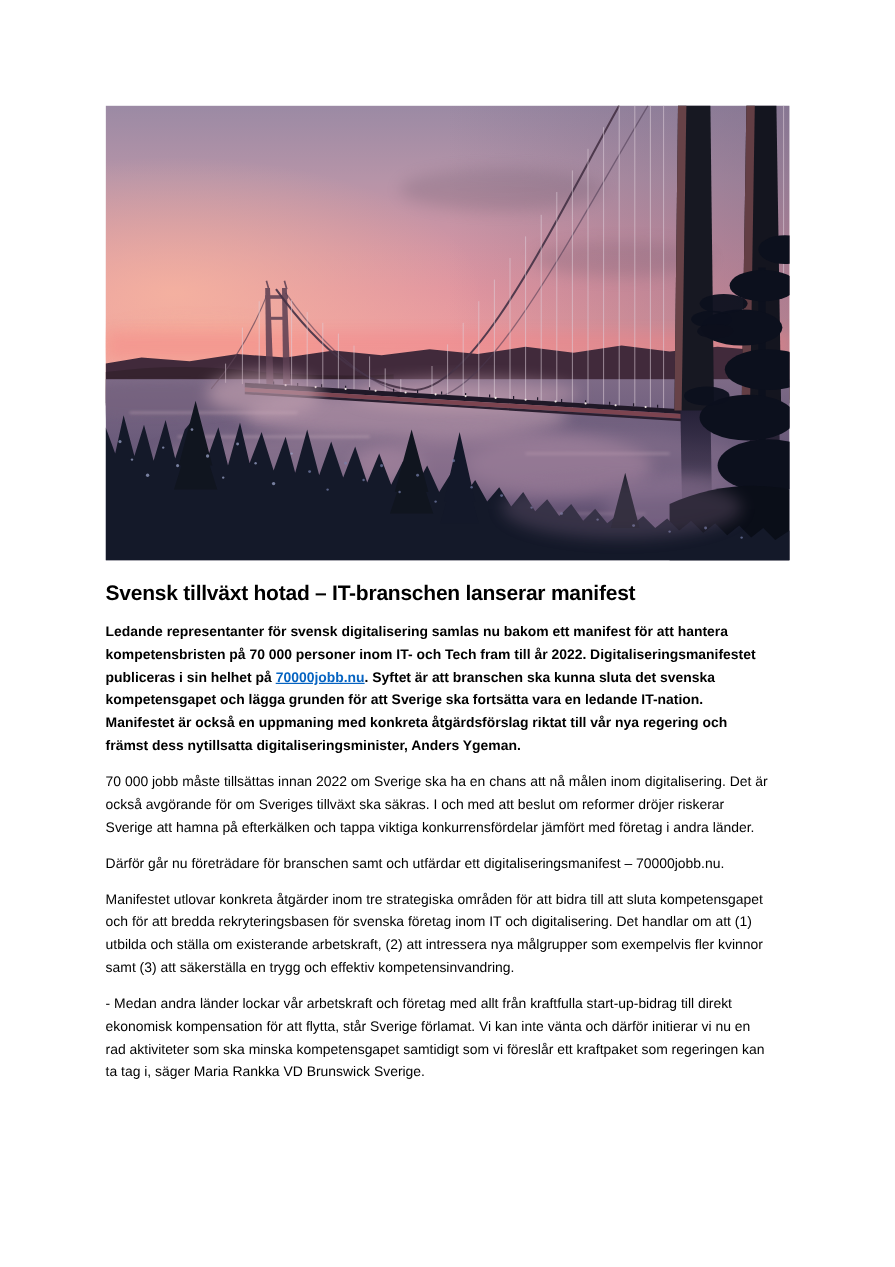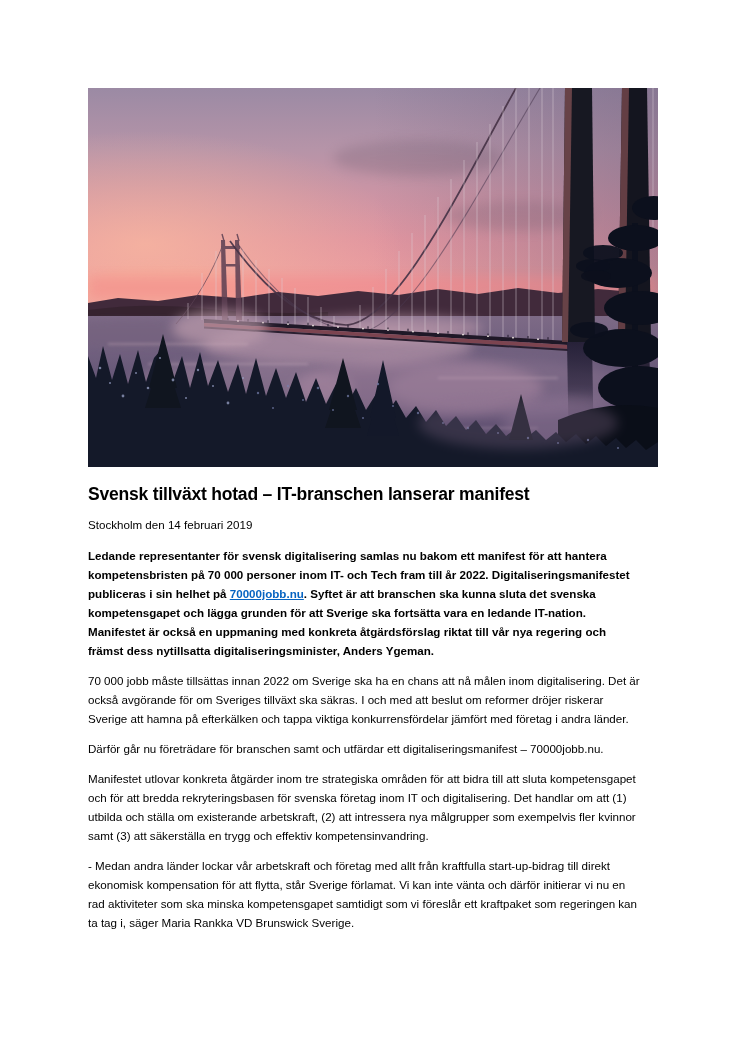--- a/index.html
+++ b/index.html
@@ -213,21 +213,20 @@
             <circle cx="500" cy="352" r="1.2"></circle>
             <circle cx="530" cy="360" r="1"></circle>
         </g>
         <ellipse cx="430" cy="335" rx="100" ry="26" fill="#8a6f8f" opacity="0.30" filter="url(#b6)"></ellipse>
       </g>
     </svg>
   </figure>
 
   <h1 class="headline">Svensk tillväxt hotad – IT-branschen lanserar manifest</h1>
 
-  <p class="dateline">Stockholm den 14 februari 2019</p>
 
   <p class="body lead"><span>Ledande representanter för svensk digitalisering samlas nu bakom ett manifest för att hantera kompetensbristen på 70 000 personer inom IT- och Tech fram till år 2022. Digitaliseringsmanifestet publiceras i sin helhet på </span><a class="doc-link">70000jobb.nu</a><span>. Syftet är att branschen ska kunna sluta det svenska kompetensgapet och lägga grunden för att Sverige ska fortsätta vara en ledande IT-nation. Manifestet är också en uppmaning med konkreta åtgärdsförslag riktat till vår nya regering och främst dess nytillsatta digitaliseringsminister, Anders Ygeman.</span></p>
 
   <p class="body">70 000 jobb måste tillsättas innan 2022 om Sverige ska ha en chans att nå målen inom digitalisering. Det är också avgörande för om Sveriges tillväxt ska säkras. I och med att beslut om reformer dröjer riskerar Sverige att hamna på efterkälken och tappa viktiga konkurrensfördelar jämfört med företag i andra länder.</p>
   <p class="body">Därför går nu företrädare för branschen samt och utfärdar ett digitaliseringsmanifest – 70000jobb.nu.</p>
   <p class="body">Manifestet utlovar konkreta åtgärder inom tre strategiska områden för att bidra till att sluta kompetensgapet och för att bredda rekryteringsbasen för svenska företag inom IT och digitalisering. Det handlar om att (1) utbilda och ställa om existerande arbetskraft, (2) att intressera nya målgrupper som exempelvis fler kvinnor samt (3) att säkerställa en trygg och effektiv kompetensinvandring.</p>
   <p class="body">- Medan andra länder lockar vår arbetskraft och företag med allt från kraftfulla start-up-bidrag till direkt ekonomisk kompensation för att flytta, står Sverige förlamat. Vi kan inte vänta och därför initierar vi nu en rad aktiviteter som ska minska kompetensgapet samtidigt som vi föreslår ett kraftpaket som regeringen kan ta tag i, säger Maria Rankka VD Brunswick Sverige.</p>
 
 </div>
 

